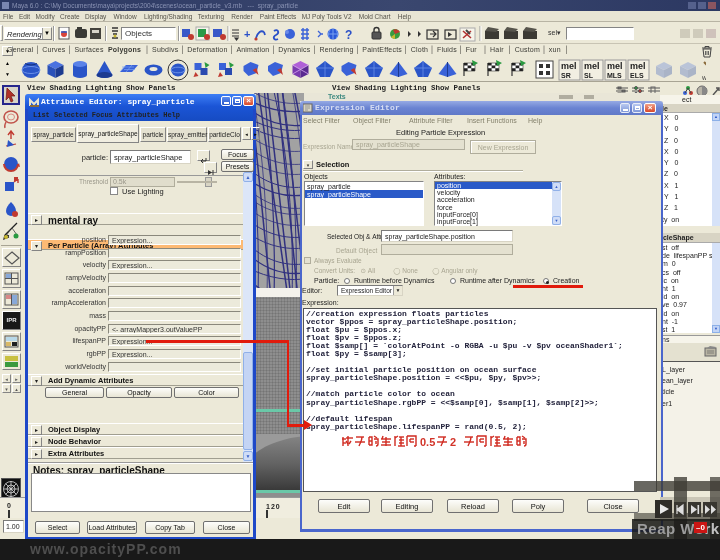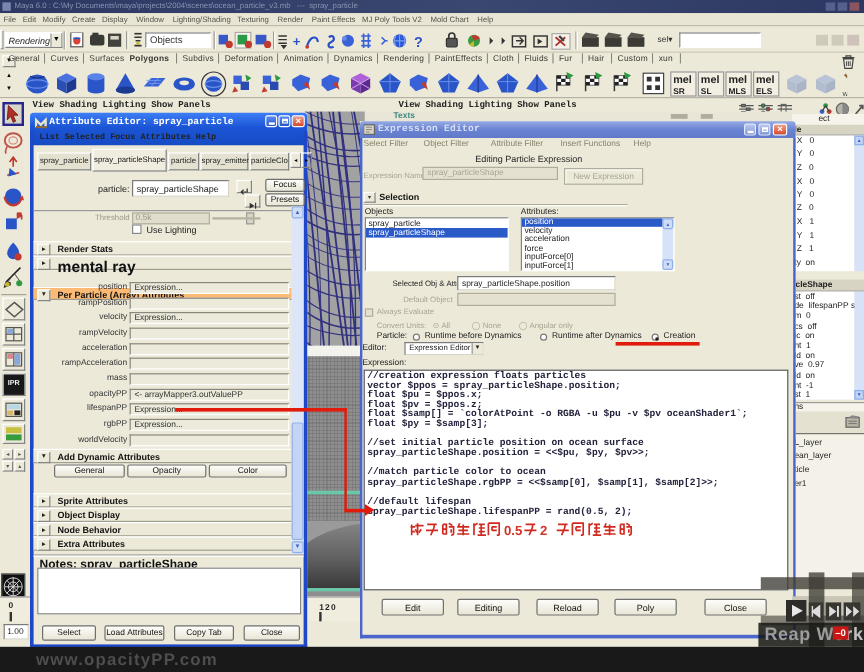--- a/index.html
+++ b/index.html
@@ -526,27 +526,23 @@
  <div class="ab" style="left:30px;top:84px;width:53px;font-size:6.5px;color:#9a978a;text-align:right;">Threshold</div>
  <div class="ab" style="left:85px;top:83px;width:65px;height:10px;background:#e0ddcc;border:1px solid #b0ad9c;font-size:7px;color:#9a978a;padding-left:2px;">0.5k</div>
  <div class="ab" style="left:152px;top:83px;width:40px;height:10px;">
       <div style="position:absolute;left:28px;top:0;width:7px;height:10px;background:#d8d4c4;border:1px solid #999;"></div>
       <div style="position:absolute;left:0;top:4px;width:40px;height:2px;background:#b8b4a4;"></div>
     </div>
 
  <div class="ab" style="left:85px;top:93px;width:8px;height:8px;background:#fff;border:1px solid #888;"></div>
  <div class="ab" style="left:97px;top:93px;font-size:7.5px;color:#222;">Use&nbsp;Lighting</div>
 
- <div class="ab sect" style="left:3px;top:107px;width:215px;height:12px;background:#ece9d8;">
-      <div class="hdrarrow" style="position:absolute;left:3px;top:1px;">▸</div>
-      <b style="position:absolute;left:20px;top:1px;font-size:7.5px;color:#111;">Render&nbsp;Stats</b>
-    </div>
  <div class="ab sect" style="left:3px;top:119px;width:215px;height:12px;background:#ece9d8;">
       <div class="hdrarrow" style="position:absolute;left:3px;top:1px;">▸</div>
-      <b style="position:absolute;left:20px;top:1px;font-size:13px;color:#111;">mental&nbsp;ray</b>
+      <b style="position:absolute;left:20px;top:1px;font-size:10px;color:#111;">mental&nbsp;ray</b>
     </div>
  <div class="ab sect" style="left:3px;top:145px;width:215px;height:11px;background:#fdba74;text-decoration:underline;">
       <div class="hdrarrow" style="position:absolute;left:3px;top:1px;">▾</div>
       <b style="position:absolute;left:20px;top:1px;font-size:7.5px;color:#111;">Per&nbsp;Particle&nbsp;(Array)&nbsp;Attributes</b>
     </div>
 
  <div id="pprows">
       <div class="ab" style="left:10px;top:142.0px;width:71px;font-size:7px;color:#333;text-align:right;">position</div>
       <div class="ab" style="left:83px;top:141.0px;width:133px;height:10px;background:#eceadb;border:1px solid;border-color:#8a887c #fff #fff #8a887c;font-size:7px;color:#333;padding:1px 0 0 3px;white-space:nowrap;overflow:hidden;">Expression...</div>
       <div class="ab" style="left:10px;top:154.7px;width:71px;font-size:7px;color:#333;text-align:right;">rampPosition</div>
@@ -571,24 +567,20 @@
       <div class="ab" style="left:83px;top:267.5px;width:133px;height:10px;background:#eceadb;border:1px solid;border-color:#8a887c #fff #fff #8a887c;font-size:7px;color:#333;padding:1px 0 0 3px;white-space:nowrap;overflow:hidden;"></div>
     </div>
 
  <div class="ab sect" style="left:3px;top:280px;width:215px;height:12px;background:#ece9d8;">
       <div class="hdrarrow" style="position:absolute;left:3px;top:1px;">▾</div>
       <b style="position:absolute;left:20px;top:1px;font-size:7.5px;color:#111;">Add&nbsp;Dynamic&nbsp;Attributes</b>
     </div>
  <div class="ab btn" style="left:20px;top:293px;width:59px;height:11px;font-size:7px;padding-top:1px;">General</div>
  <div class="ab btn" style="left:81px;top:293px;width:66px;height:11px;font-size:7px;padding-top:1px;">Opacity</div>
  <div class="ab btn" style="left:149px;top:293px;width:65px;height:11px;font-size:7px;padding-top:1px;">Color</div>
- <div class="ab sect" style="left:3px;top:317px;width:215px;height:12px;background:#ece9d8;">
-      <div class="hdrarrow" style="position:absolute;left:3px;top:1px;">▸</div>
-      <b style="position:absolute;left:20px;top:1px;font-size:7.5px;color:#111;">Sprite&nbsp;Attributes</b>
-    </div>
  <div class="ab sect" style="left:3px;top:329px;width:215px;height:12px;background:#ece9d8;">
       <div class="hdrarrow" style="position:absolute;left:3px;top:1px;">▸</div>
       <b style="position:absolute;left:20px;top:1px;font-size:7.5px;color:#111;">Object&nbsp;Display</b>
     </div>
  <div class="ab sect" style="left:3px;top:341px;width:215px;height:12px;background:#ece9d8;">
       <div class="hdrarrow" style="position:absolute;left:3px;top:1px;">▸</div>
       <b style="position:absolute;left:20px;top:1px;font-size:7.5px;color:#111;">Node&nbsp;Behavior</b>
     </div>
  <div class="ab sect" style="left:3px;top:353px;width:215px;height:12px;background:#ece9d8;">
       <div class="hdrarrow" style="position:absolute;left:3px;top:1px;">▸</div>

